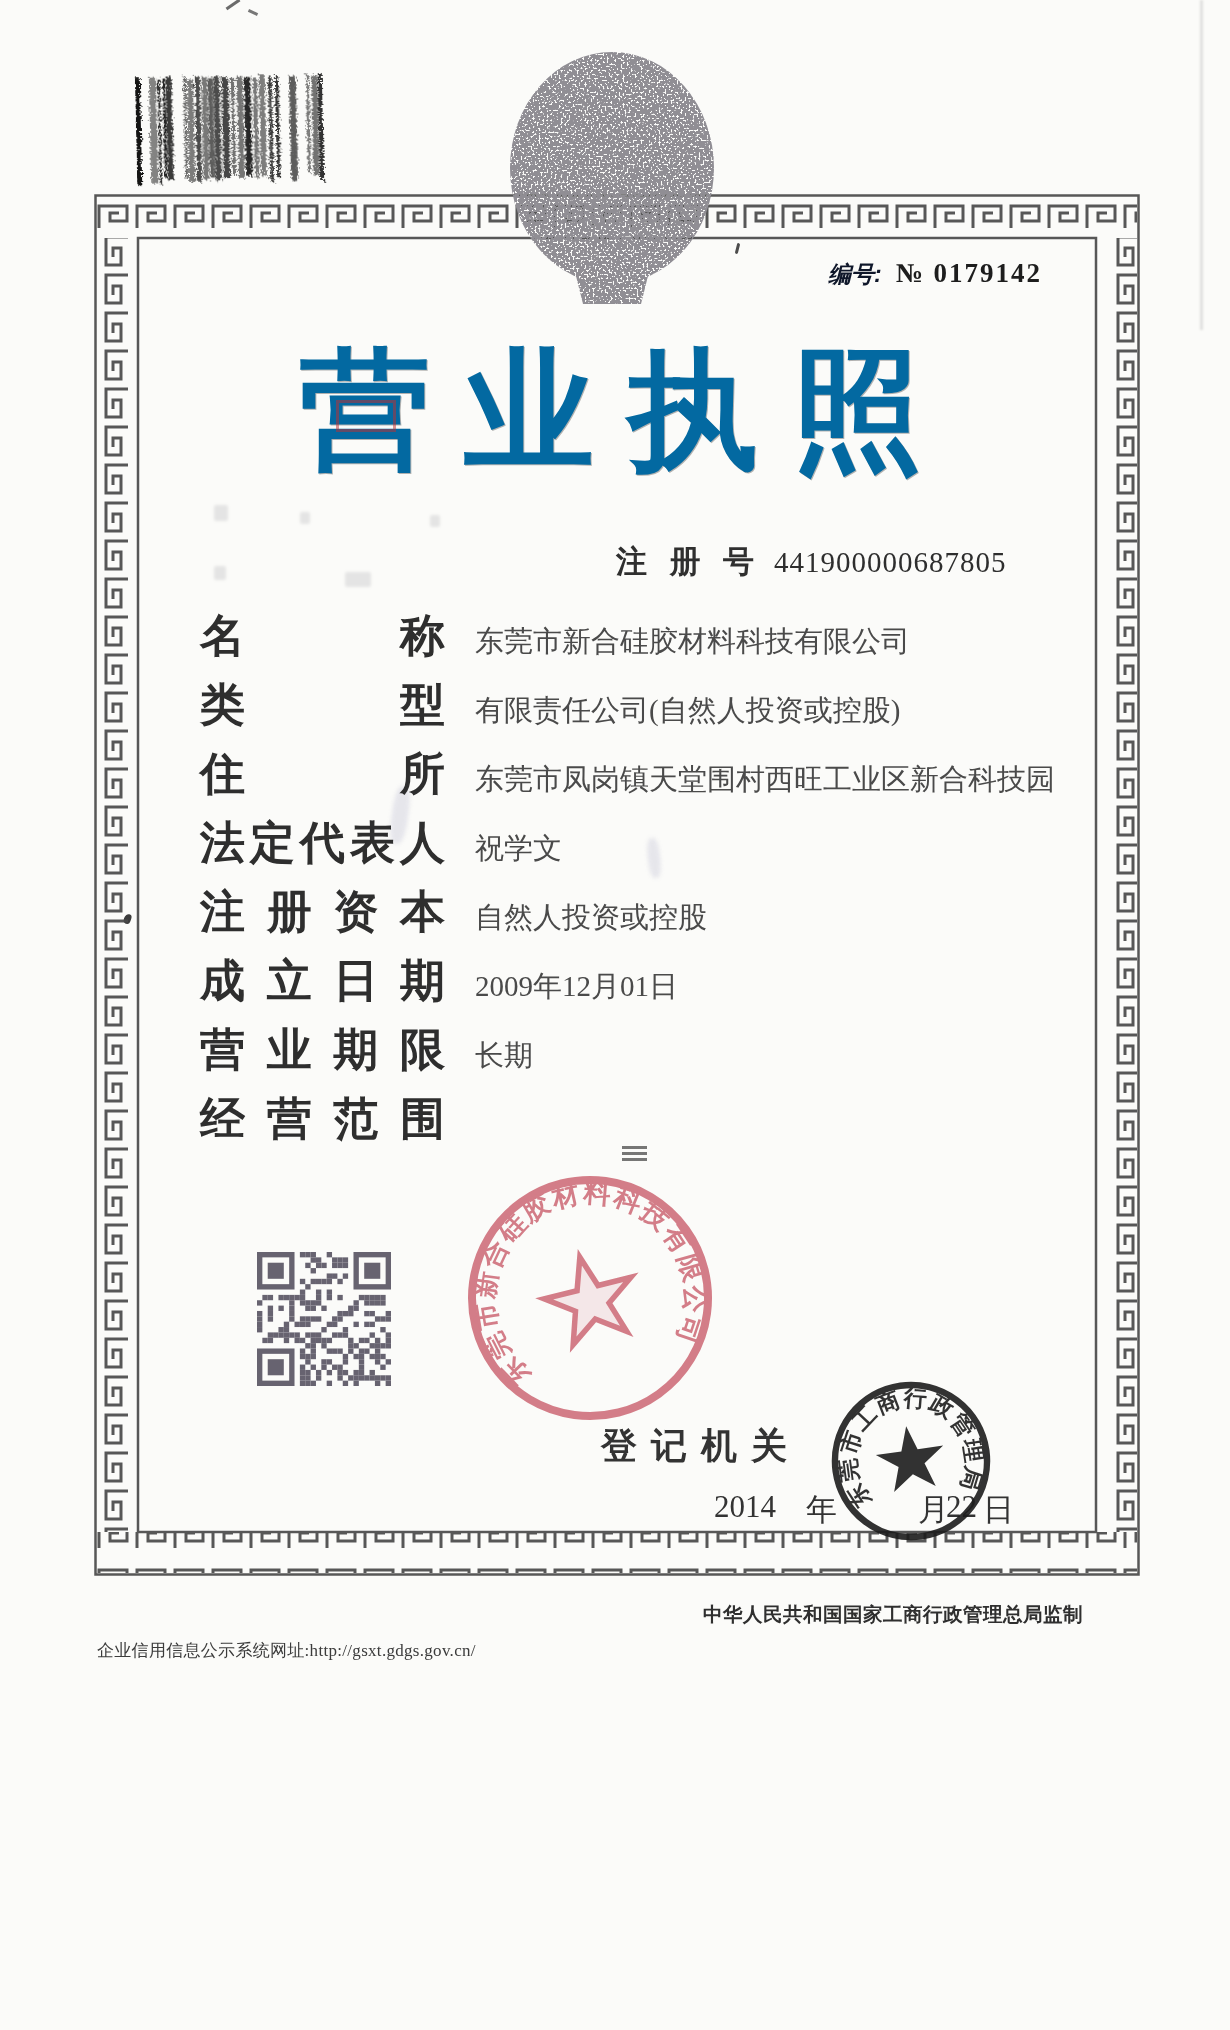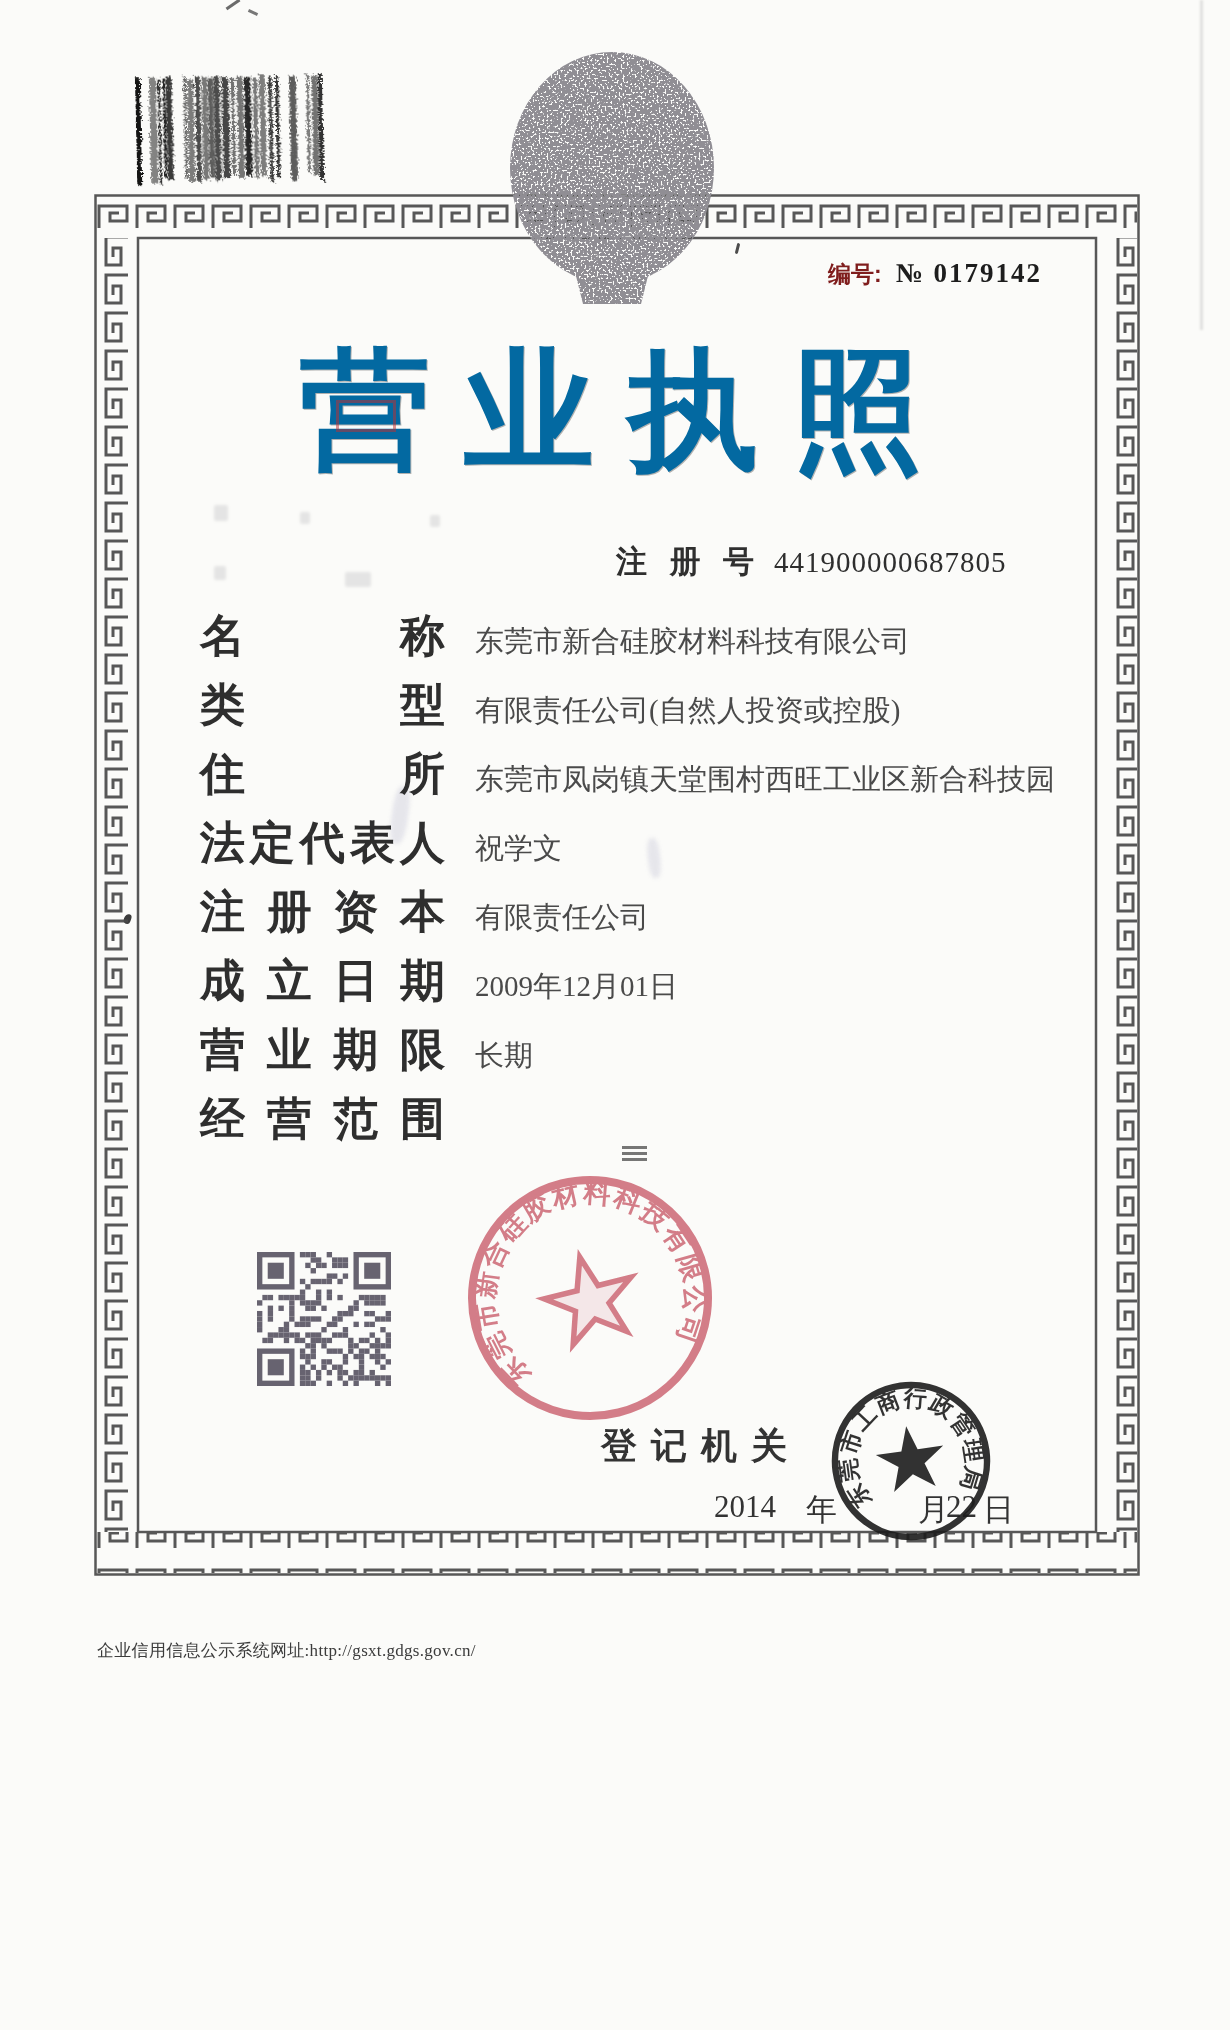--- a/index.html
+++ b/index.html
@@ -9,21 +9,21 @@
 
   
   .barcode{left:136px;top:73px;width:192px;height:112px;transform:rotate(-1.3deg);}
   
   .emblem{left:497px;top:46px;z-index:2;}
   
   .frame{left:94px;top:194px;z-index:1;opacity:.92;}
 
   
   .serial-line{left:828px;top:258px;display:flex;align-items:baseline;gap:14px;z-index:2;}
-  .serial-label{font-family:"Liberation Sans","DejaVu Sans",sans-serif;font-size:23px;font-weight:700;color:#7f1d1d;}
+  .serial-label{font-family:"Liberation Sans","DejaVu Sans",sans-serif;font-size:23px;font-weight:700;color:#0f172a;font-style:italic;}
   .serial-no{font-size:27px;font-weight:700;letter-spacing:2px;color:#1d1d1d;}
 
   
   .title{left:300px;top:340px;margin:0;font-family:"Liberation Sans","DejaVu Sans",sans-serif;
          font-size:130px;line-height:1.08;font-weight:900;letter-spacing:34px;white-space:nowrap;
          color:#0369a1;text-shadow:1px 1px 0 rgba(40,40,40,.35);z-index:2;}
 
   
   .regno-line{left:616px;top:541px;display:flex;align-items:baseline;z-index:2;}
   .regno-label{display:flex;justify-content:space-between;width:138px;font-size:31px;font-weight:600;color:#2f2f2f;}
@@ -187,21 +187,21 @@
         </div>
         <div class="fvalue">祝学文</div>
       </div>
       <div class="frow">
         <div class="flabel">
           <span>注</span>
           <span>册</span>
           <span>资</span>
           <span>本</span>
         </div>
-        <div class="fvalue">有限责任公司</div>
+        <div class="fvalue">自然人投资或控股</div>
       </div>
       <div class="frow">
         <div class="flabel">
           <span>成</span>
           <span>立</span>
           <span>日</span>
           <span>期</span>
         </div>
         <div class="fvalue">2009年12月01日</div>
       </div>
@@ -463,20 +463,21 @@
       <circle cx="93" cy="93" r="76" fill="none" stroke="#1c1c1c" stroke-width="6.5"></circle>
       <path id="blkArc" d="M 50.9,128.4 A 55,55 0 1 1 135.1,128.4" fill="none"></path>
       <text font-size="23" letter-spacing="1.5" fill="#1c1c1c" font-weight="700" font-family="Liberation Serif, DejaVu Serif, serif">
         <textPath href="#blkArc" startOffset="2">东莞市工商行政管理局</textPath>
       </text>
       <path d="M93,58 L101.2,82.2 L127,82.2 L106.1,97.1 L114,121.3 L93,106.4 L72,121.3 L79.9,97.1 L59,82.2 L84.8,82.2 Z" fill="#1c1c1c"></path>
     </g>
   </svg>
 
   <div class="abs footer-left">企业信用信息公示系统网址:http://gsxt.gdgs.gov.cn/</div>
+  <div class="abs footer-right">中华人民共和国国家工商行政管理总局监制</div>
 
   <div class="art a-dot"></div>
   <div class="art a-tri"></div>
   <div class="art a-apos"></div>
   <div class="art a-redline"></div>
   <div class="art a-redbox"></div>
   <div class="art ghost" style="left:214px;top:505px;width:14px;height:16px"></div>
   <div class="art ghost" style="left:300px;top:512px;width:10px;height:12px"></div>
   <div class="art ghost" style="left:430px;top:515px;width:10px;height:12px"></div>
   <div class="art ghost" style="left:214px;top:566px;width:12px;height:14px"></div>

